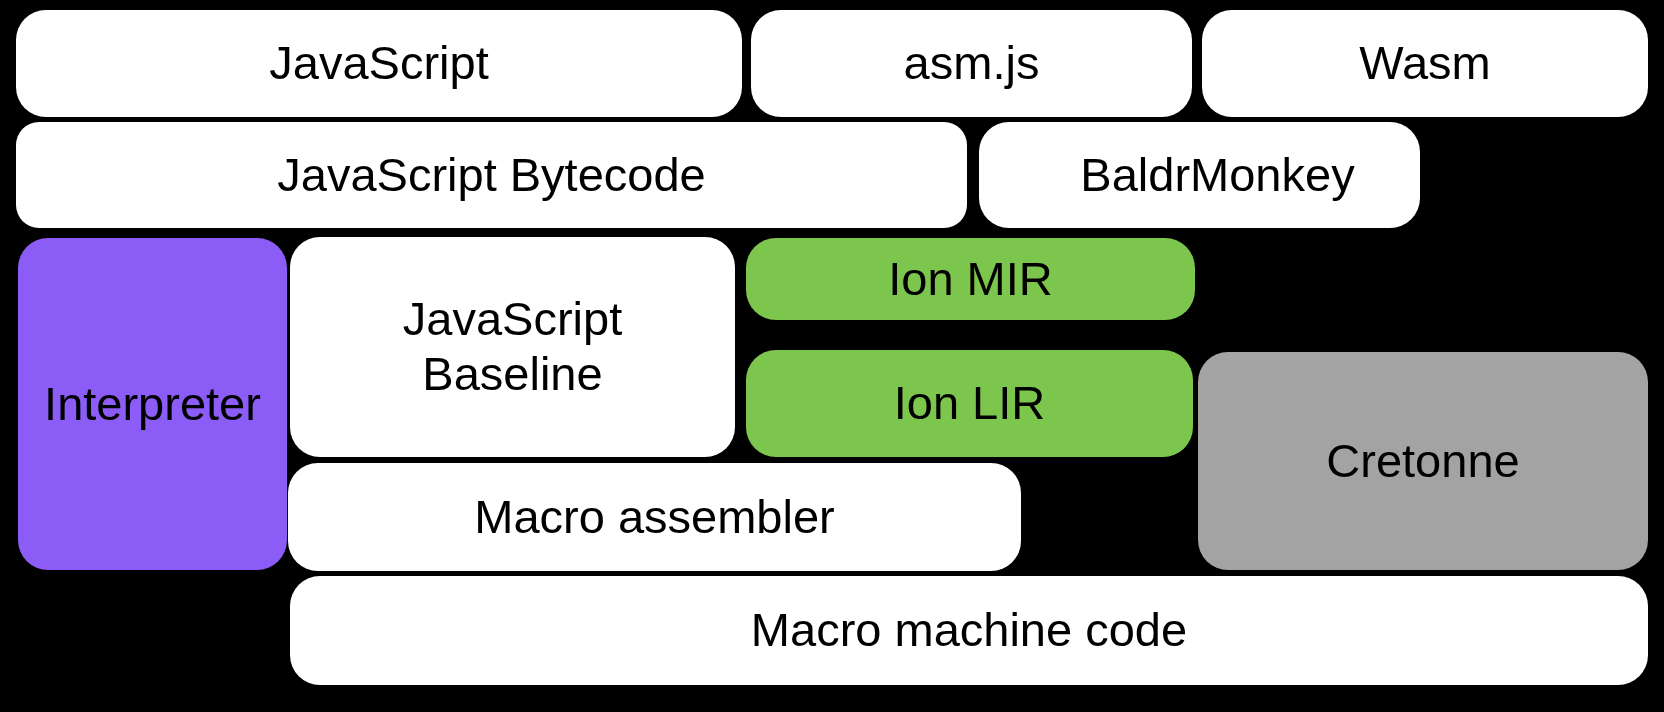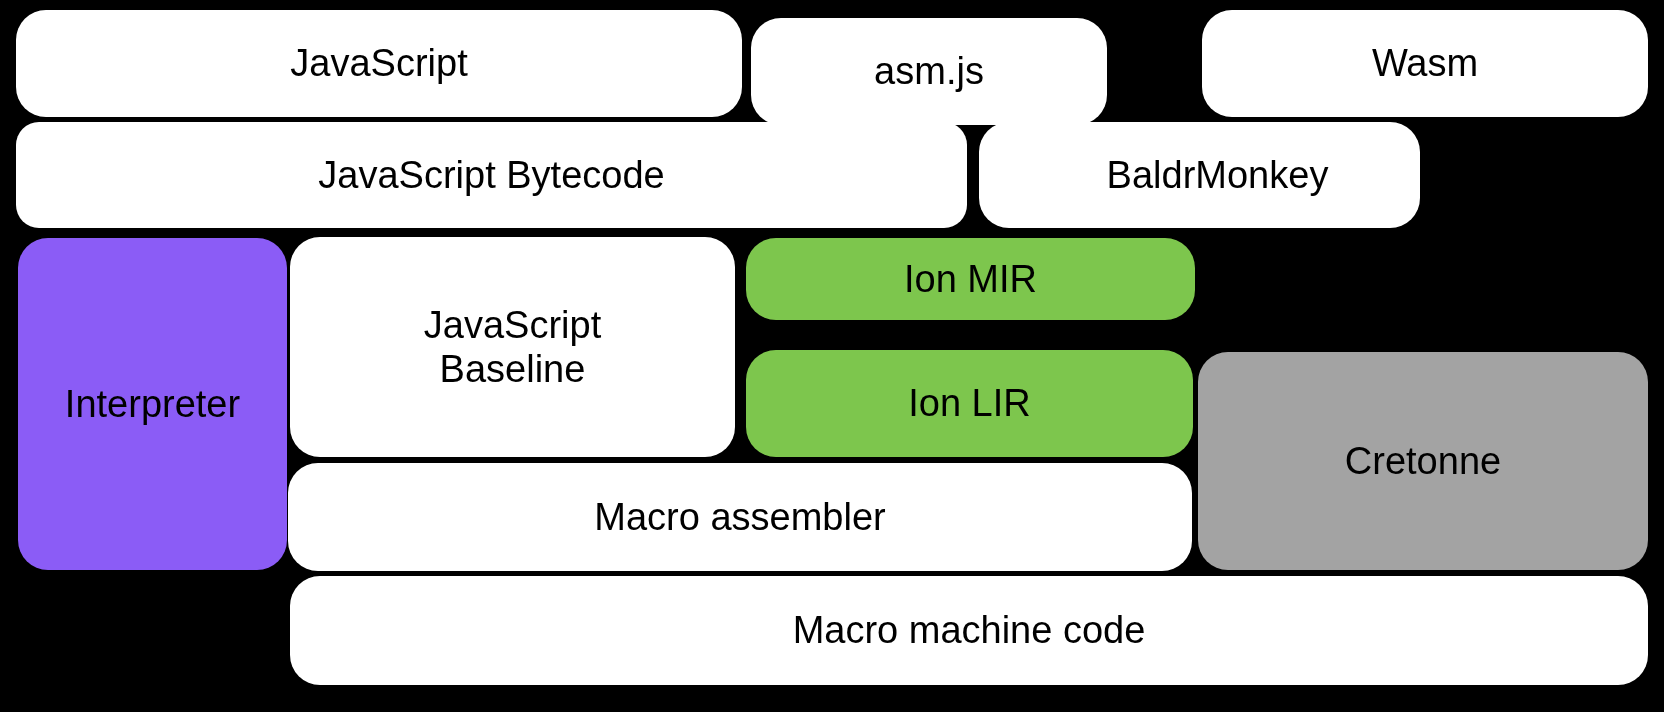--- a/index.html
+++ b/index.html
@@ -15,42 +15,42 @@
     overflow: hidden;
     font-family: "Liberation Sans", sans-serif;
   }
   .node {
     position: absolute;
     display: flex;
     align-items: center;
     justify-content: center;
     text-align: center;
     border-radius: 30px;
-    font-size: 38px;
+    font-size: 47px;
     line-height: 1.17;
     color: #000000;
     white-space: pre-line;
     box-sizing: border-box;
   }
   .node-white { background: #ffffff; }
   .node-gray  { background: #8b5cf6; }
   .node-green { background: #7dc64d; }
   .node-pink  { background: #a3a3a3; }
 
   #n-javascript  { left: 16px;   top: 10px;  width: 726px;  height: 107px; }
-  #n-asmjs       { left: 751px;  top: 10px;  width: 356px;  height: 107px; margin-top: 8px; }
+  #n-asmjs       { left: 751px;  top: 10px;  width: 441px;  height: 107px; }
   #n-wasm        { left: 1202px; top: 10px;  width: 446px;  height: 107px; }
   #n-bytecode    { left: 16px;   top: 122px; width: 951px;  height: 106px; border-radius: 23px; }
   #n-baldrmonkey { left: 979px;  top: 122px; width: 441px;  height: 106px; padding-left: 36px; }
   #n-interpreter { left: 18px;   top: 238px; width: 269px;  height: 332px; }
   #n-baseline    { left: 290px;  top: 237px; width: 445px;  height: 220px; }
   #n-ion-mir     { left: 746px;  top: 238px; width: 449px;  height: 82px; }
   #n-ion-lir     { left: 746px;  top: 350px; width: 447px;  height: 107px; }
   #n-cretonne    { left: 1198px; top: 352px; width: 450px;  height: 218px; }
-  #n-macro       { left: 288px;  top: 463px; width: 904px;  height: 108px; }
+  #n-macro       { left: 288px;  top: 463px; width: 733px;  height: 108px; }
   #n-native      { left: 290px;  top: 576px; width: 1358px; height: 109px; }
 </style>
 </head>
 <body>
 
 <div class="canvas">
 
   <div class="node node-white" id="n-javascript">JavaScript</div>
 
   <div class="node node-white" id="n-asmjs">asm.js</div>

